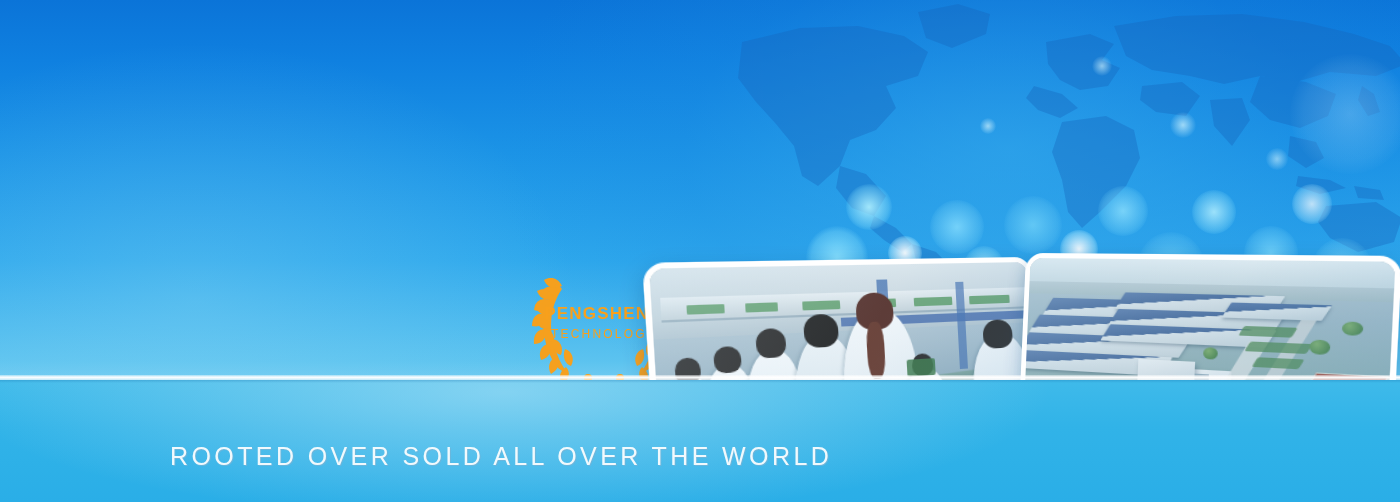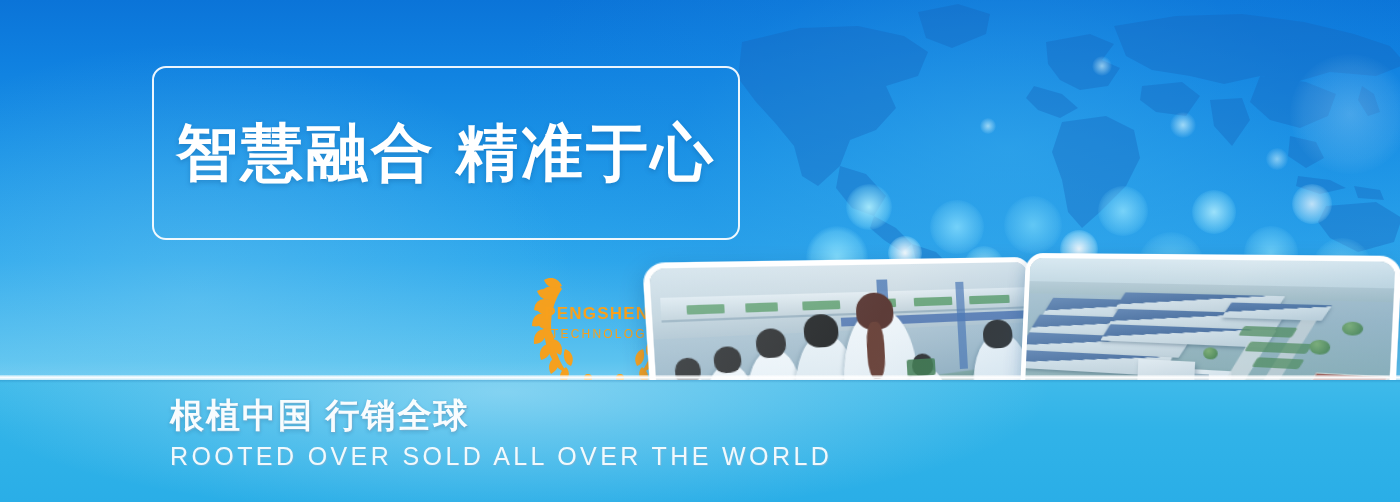--- a/index.html
+++ b/index.html
@@ -316,23 +316,20 @@
     <span class="bk" style="left:1244px;top:226px;width:54px;height:54px;background:radial-gradient(circle,rgba(140,228,255,.66) 0%,rgba(115,210,248,.26) 60%,rgba(115,210,248,0) 75%);"></span>
     <span class="bk" style="left:1292px;top:184px;width:40px;height:40px;background:radial-gradient(circle,rgba(255,255,255,.7) 0%,rgba(190,240,255,.3) 60%,rgba(190,240,255,0) 76%);"></span>
     <span class="bk" style="left:1312px;top:238px;width:60px;height:60px;background:radial-gradient(circle,rgba(150,230,255,.55) 0%,rgba(120,215,250,.22) 60%,rgba(120,215,250,0) 74%);"></span>
     <span class="bk" style="left:1290px;top:54px;width:120px;height:120px;background:radial-gradient(circle,rgba(180,225,250,.30) 0%,rgba(160,215,248,.12) 55%,rgba(160,215,248,0) 72%);"></span>
     <span class="bk" style="left:1170px;top:112px;width:26px;height:26px;background:radial-gradient(circle,rgba(210,245,255,.7) 0%,rgba(180,235,255,0) 72%);"></span>
     <span class="bk" style="left:1092px;top:56px;width:20px;height:20px;background:radial-gradient(circle,rgba(220,248,255,.6) 0%,rgba(190,240,255,0) 72%);"></span>
     <span class="bk" style="left:980px;top:118px;width:16px;height:16px;background:radial-gradient(circle,rgba(225,250,255,.62) 0%,rgba(190,240,255,0) 74%);"></span>
     <span class="bk" style="left:1266px;top:148px;width:22px;height:22px;background:radial-gradient(circle,rgba(220,248,255,.55) 0%,rgba(190,240,255,0) 74%);"></span>
   </div>
 
-  <div class="headline-box">
-    <div class="headline">智慧融合  精准于心</div>
-  </div>
 
   <div class="logo-wreath">
     <svg viewBox="0 0 160 112" xmlns="http://www.w3.org/2000/svg">
       <g fill="#f5a01e">
 
         <path d="M34 12 C16 32 14 66 32 94 C36 98 40 100 43 101 C40 96 36 90 33 82
                  C24 60 25 36 38 17 Z"></path>
 
         <path d="M126 12 C144 32 146 66 128 94 C124 98 120 100 117 101
                  C120 96 124 90 127 82 C136 60 135 36 122 17 Z"></path>
@@ -481,16 +478,15 @@
         <div style="position:absolute;left:0;right:0;top:0;bottom:0;background:linear-gradient(130deg,rgba(175,215,238,.20),rgba(130,185,220,.08) 45%,rgba(90,160,205,.22));"></div>
       </div>
     </div>
   </div>
 
   <div class="lower-band"></div>
   <div class="lower-band-glow"></div>
   <div class="divider"></div>
   <div class="divider-shadow"></div>
 
-  <div class="tagline-cn">根植中国  行销全球</div>
   <div class="tagline-en">ROOTED OVER SOLD ALL OVER THE WORLD</div>
 
 </div>
 
 </body></html>

